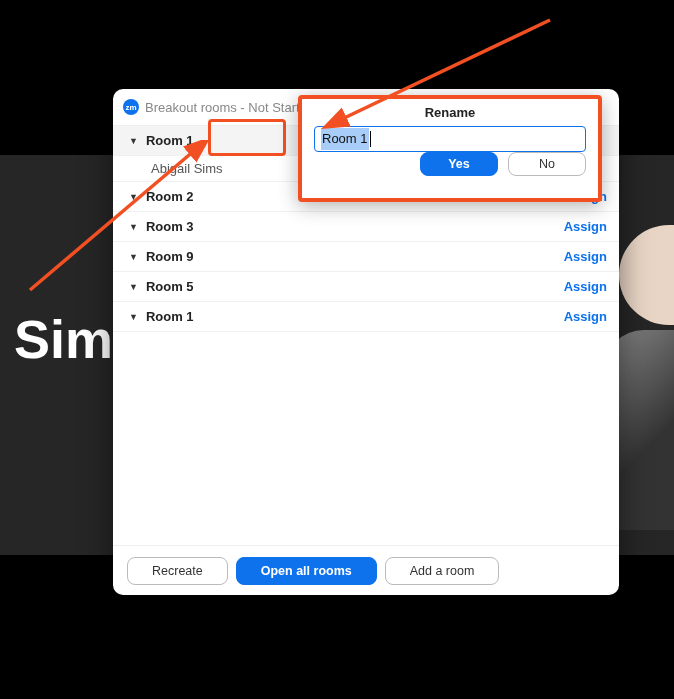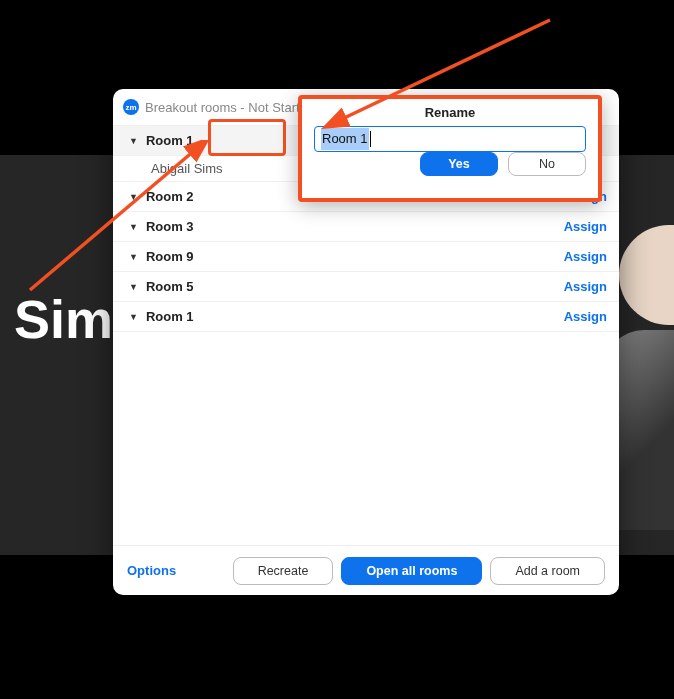--- a/index.html
+++ b/index.html
@@ -14,21 +14,21 @@
   .bg-gray {
     position: absolute;
     left: 0; right: 0;
     top: 155px;
     height: 400px;
     background: #262626;
   }
   .bg-text {
     position: absolute;
     left: 14px;
-    top: 288px;
+    top: 308px;
     color: #fff;
     font-size: 54px;
     font-weight: 700;
   }
   .bg-person {
     position: absolute;
     right: 0;
     top: 330px;
     width: 70px;
     height: 200px;
@@ -294,21 +294,20 @@
     </div>
     <div class="room-row">
       <span class="expand-caret">▼</span>
       <span class="room-name">Room 1</span>
       <span class="assign-link">Assign</span>
     </div>
 
   </div>
 
   <div class="footer">
-    <span class="options-link">Options</span>
     <button class="btn">Recreate</button>
     <button class="btn primary">Open all rooms</button>
     <button class="btn">Add a room</button>
   </div>
 
   <div class="rename-highlight"></div>
 </div>
 
 <div class="rename-popup">
   <div class="rename-title">Rename</div>

